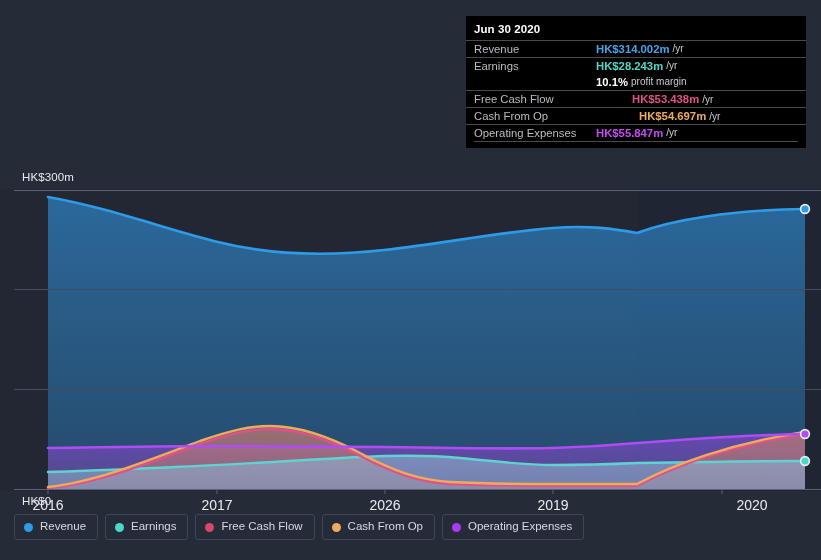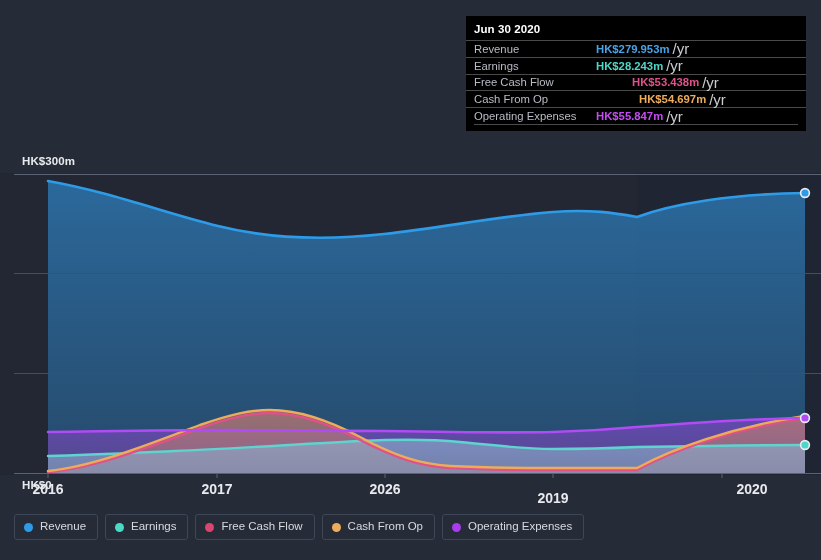--- a/index.html
+++ b/index.html
@@ -19,24 +19,23 @@
     position: relative;
     width: 821px;
     height: 560px;
     background: #262B38;
   }
 
   
   #plot-wrap {
     position: absolute;
     left: 0;
-    top: 0;
+    top: 16px;
     width: 821px;
     height: 500px;
-    font-weight: bold;
   }
   #plot-svg {
     position: absolute;
     left: 0;
     top: 0;
     display: block;
   }
 
   
   .axis-label {
@@ -91,21 +90,21 @@
     font-size: 11.3px;
     color: #B9BCC4;
     white-space: nowrap;
   }
   .tt-val {
     font-size: 11.3px;
     font-weight: bold;
     white-space: nowrap;
   }
   .tt-unit {
-    font-size: 15px;
+    font-size: 10px;
     color: #C9CBD1;
     font-weight: normal;
     margin-left: 3px;
     white-space: nowrap;
   }
   .tt-sub-indent { flex: 0 0 122px; }
   #tooltip-bottom-rule {
     border-top: 1px solid #4A4A4A;
     height: 0;
     margin: 0 8px;
@@ -246,39 +245,44 @@
       <line x1="553" y1="473.5" x2="553" y2="478" stroke="#5A6273"></line>
       <line x1="722" y1="473.5" x2="722" y2="478" stroke="#5A6273"></line>
     </svg>
 
     <div id="y-top-label" class="axis-label">HK$300m</div>
     <div id="y-bottom-label" class="axis-label">HK$0</div>
 
     <div class="x-tick-label" style="left:48px;">2016</div>
     <div class="x-tick-label" style="left:217px;">2017</div>
     <div class="x-tick-label" style="left:385px;">2026</div>
-    <div class="x-tick-label" style="left:553px;margin-top:9px;">2019</div>
+    <div class="x-tick-label" style="left:553px;">2019</div>
     <div class="x-tick-label" style="left:722px;margin-left:30px;">2020</div>
   </div>
 
   <div id="tooltip">
     <div id="tooltip-title">Jun 30 2020</div>
 
     <div class="tt-row">
       <span class="tt-name">Revenue</span>
-      <span class="tt-val" style="color:#47A3E8;">HK$279.953m</span>
+      <span class="tt-val" style="color:#47A3E8;">HK$314.002m</span>
       <span class="tt-unit">/yr</span>
     </div>
 
     <div class="tt-row">
       <span class="tt-name">Earnings</span>
       <span class="tt-val" style="color:#4DD7C6;">HK$28.243m</span>
       <span class="tt-unit">/yr</span>
     </div>
 
+    <div class="tt-row no-border">
+      <span class="tt-sub-indent"></span>
+      <span class="tt-val" style="color:#FFFFFF;">10.1%</span>
+      <span class="tt-unit">profit margin</span>
+    </div>
 
     <div class="tt-row">
       <span class="tt-name">Free Cash Flow</span>
       <span class="tt-val" style="color:#E0518A;padding-left:36px;">HK$53.438m</span>
       <span class="tt-unit">/yr</span>
     </div>
 
     <div class="tt-row">
       <span class="tt-name">Cash From Op</span>
       <span class="tt-val" style="color:#EEAC5B;margin-left:43px;">HK$54.697m</span>

